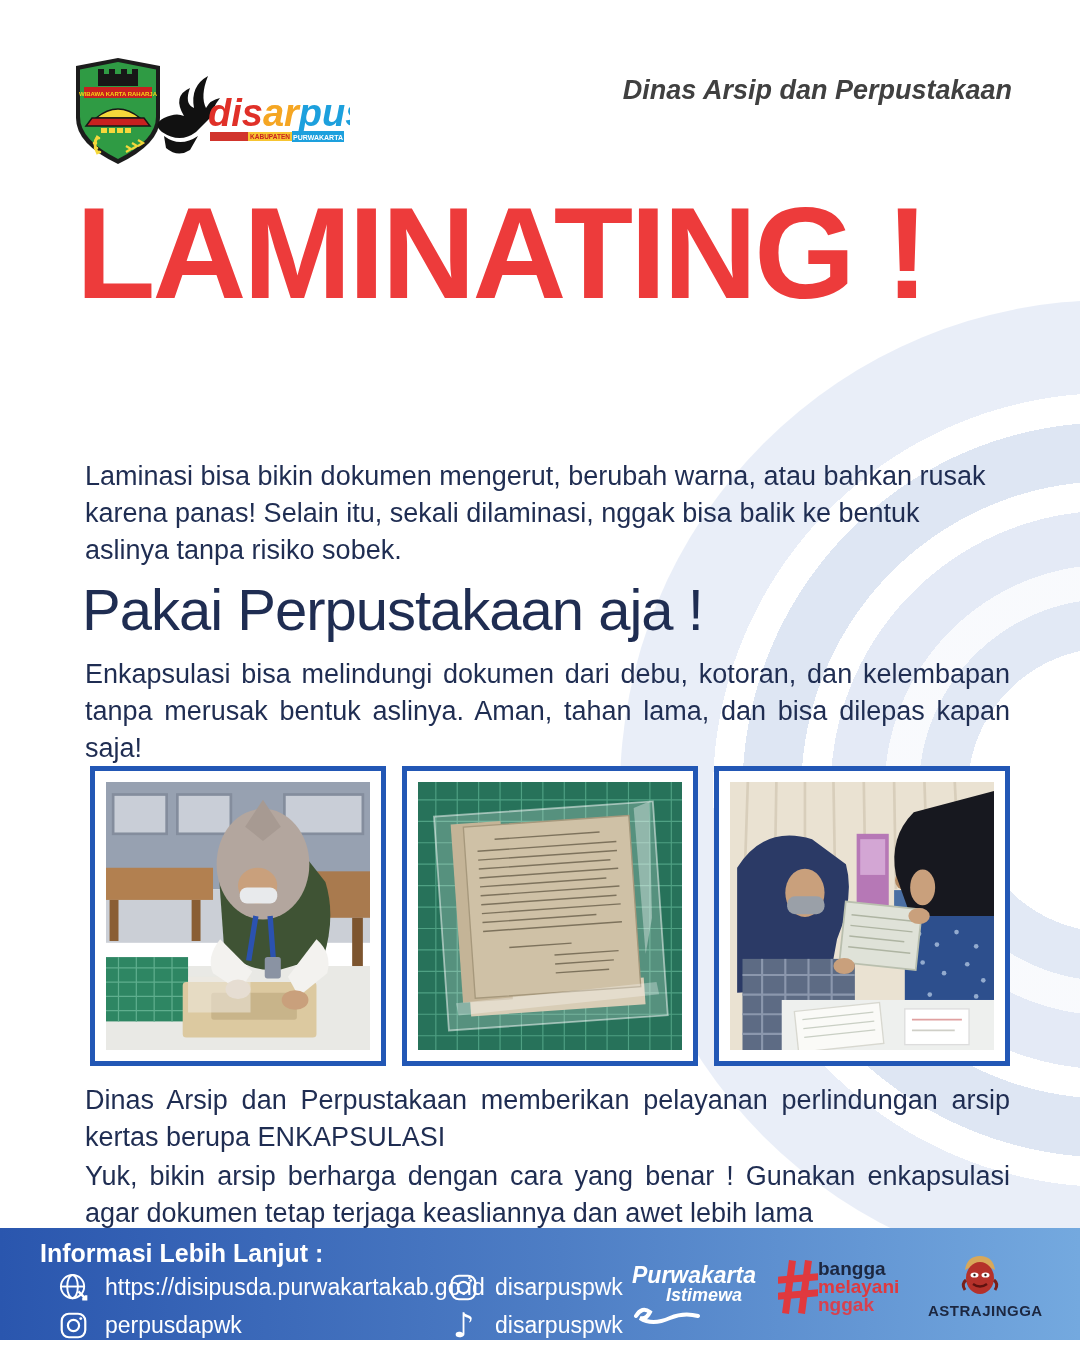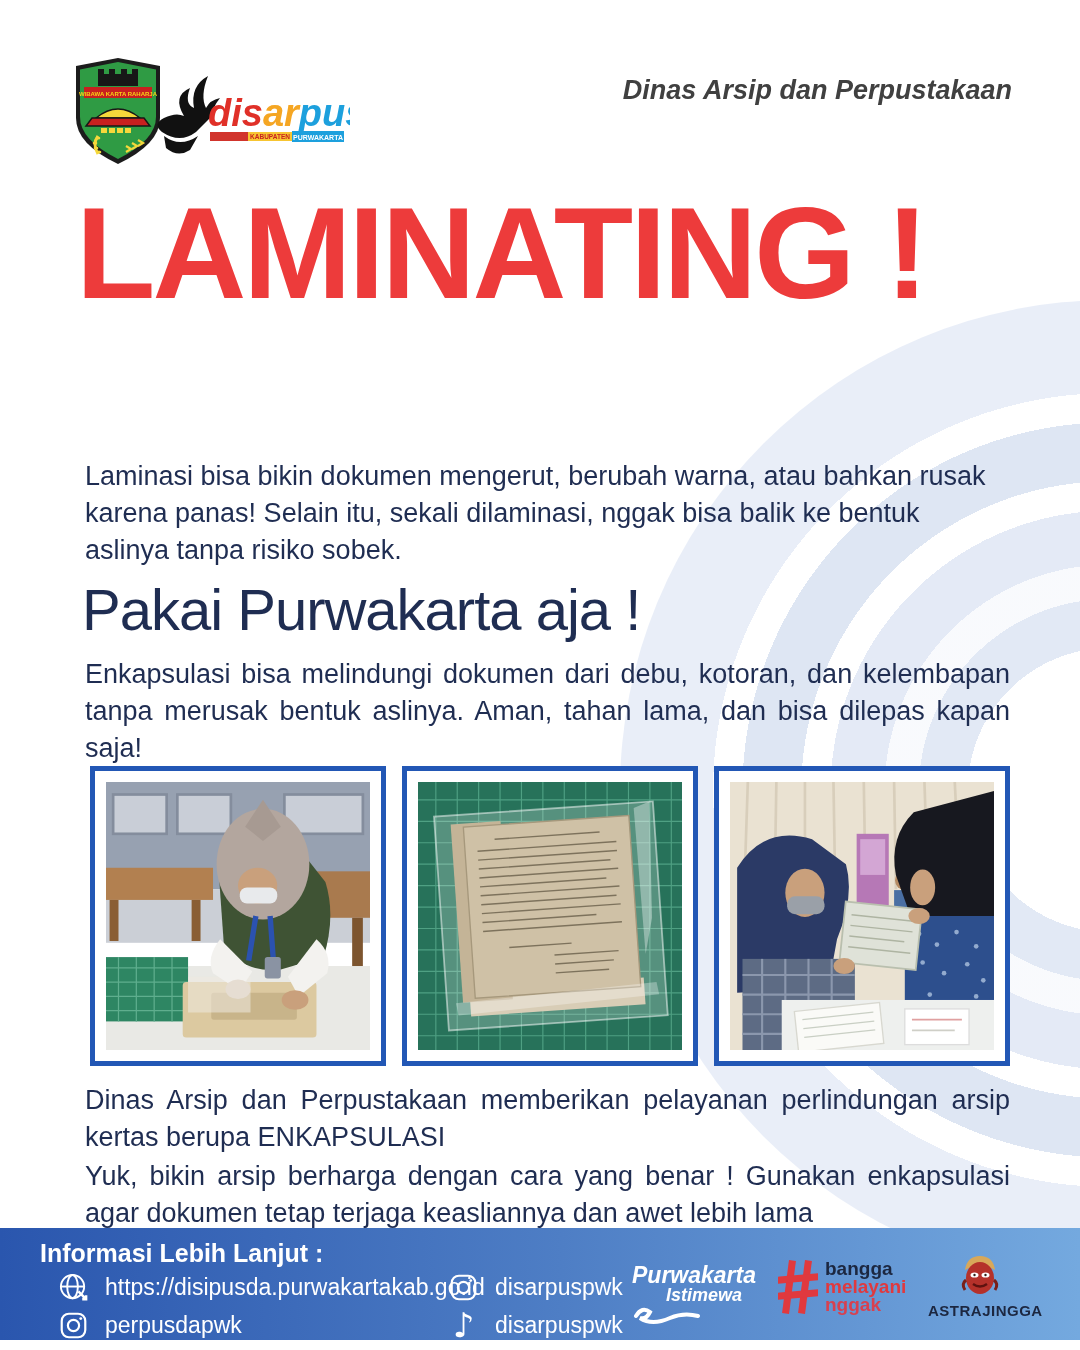--- a/index.html
+++ b/index.html
@@ -51,21 +51,21 @@
   .footer-heading{position:absolute; left:40px; top:11px; font-size:25px; font-weight:bold;}
   .flink{position:absolute; display:flex; align-items:center; gap:16px; font-size:23px;}
   .flink .ficon{width:31px; height:31px; display:flex; align-items:center; justify-content:center;}
   .l1{left:58px; top:44px;} .l2{left:58px; top:82px;}
   .l3{left:448px; top:44px;} .l4{left:448px; top:82px;}
   .note-glyph{font-family:"DejaVu Sans", sans-serif; font-size:34px; line-height:31px; font-weight:bold;}
   .pwk-logo{position:absolute; left:632px; top:36px; width:140px; color:#fff;}
   .pwk-l1{font-style:italic; font-weight:bold; font-size:23px; line-height:22px;}
   .pwk-l2{font-style:italic; font-weight:bold; font-size:18px; margin-left:34px; line-height:18px;}
   .pwk-swirl{position:absolute; left:0px; top:38px;}
-  .bangga{position:absolute; left:778px; top:32px; display:flex; align-items:center; gap:7px;}
+  .bangga{position:absolute; left:778px; top:32px; display:flex; align-items:center; }
   .bangga-words{display:flex; flex-direction:column; font-weight:bold; font-size:19px; line-height:18px;}
   .bw1{color:#1C2740;} .bw2{color:#E0393E;} .bw3{color:#D8414F;}
   .astrajingga{position:absolute; left:928px; top:26px; width:104px; text-align:center;}
   .astrajingga .aj-text{font-weight:bold; font-size:15px; letter-spacing:.5px; color:#1C2740; margin-top:2px;}
 </style>
 </head>
 <body>
 
 <div class="poster">
   <div class="bg-arcs"></div>
@@ -118,21 +118,21 @@
   <div class="agency">
     <div>Dinas Arsip dan Perpustakaan</div>
   </div>
 
   <div class="title">
     <div>LAMINATING !</div>
   </div>
 
   <div class="para intro">Laminasi bisa bikin dokumen mengerut, berubah warna, atau bahkan rusak karena panas! Selain itu, sekali dilaminasi, nggak bisa balik ke bentuk aslinya tanpa risiko sobek.</div>
 
-  <div class="h2">Pakai Purwakarta aja !</div>
+  <div class="h2">Pakai Perpustakaan aja !</div>
   <div class="para body2 justify">Enkapsulasi bisa melindungi dokumen dari debu, kotoran, dan kelembapan tanpa merusak bentuk aslinya. Aman, tahan lama, dan bisa dilepas kapan saja!</div>
 
   <div class="photos">
     <div class="photo-frame">
       <svg viewBox="0 0 296 300" preserveAspectRatio="none">
         <rect width="296" height="120" fill="#97A1B1"></rect>
         <g fill="#C9CED7">
           <rect x="8" y="14" width="60" height="44"></rect>
             <rect x="80" y="14" width="60" height="44"></rect>
           <rect x="200" y="14" width="88" height="44"></rect>

